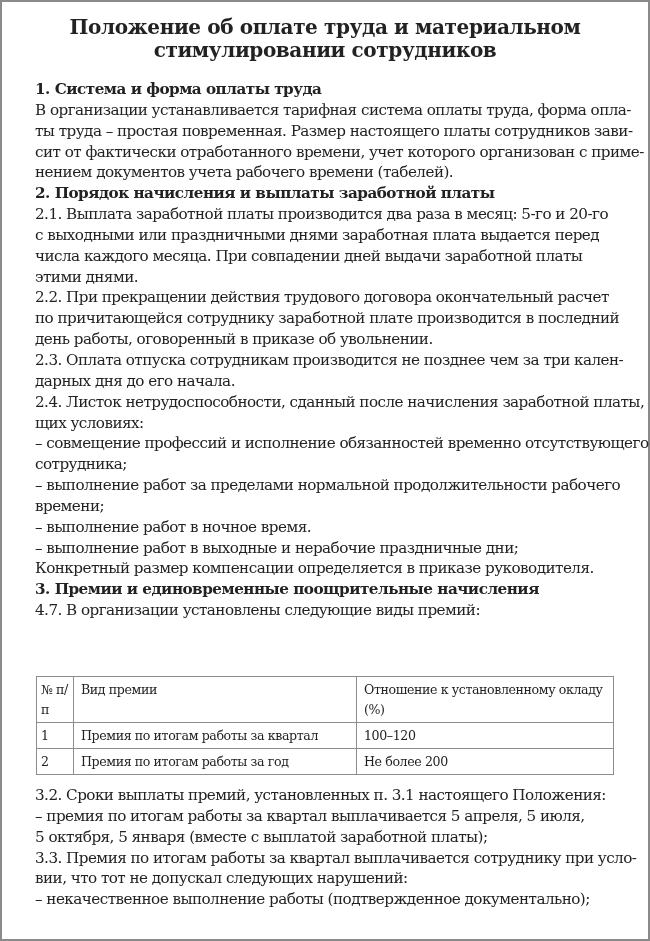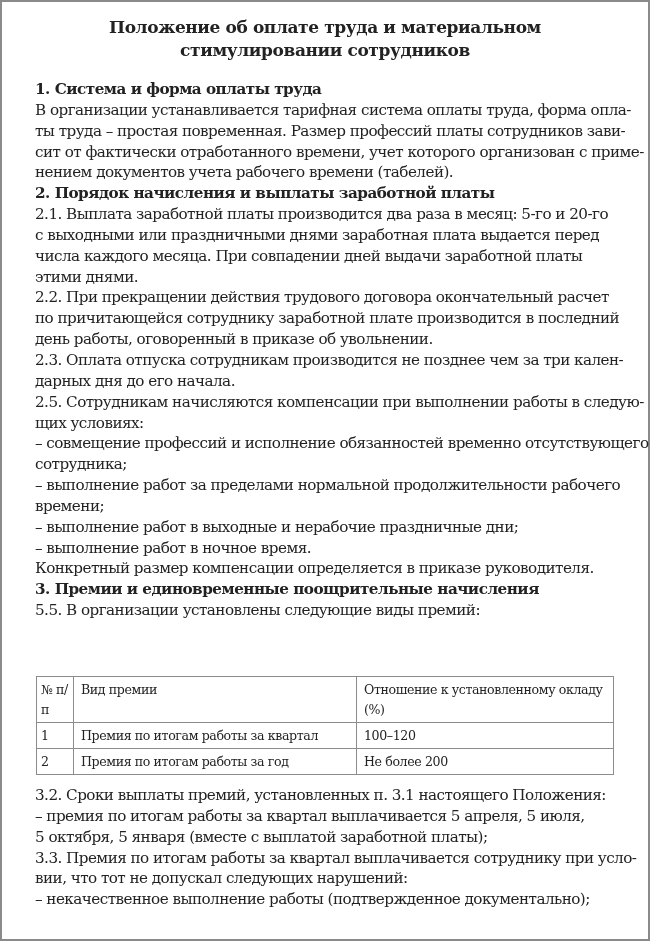--- a/index.html
+++ b/index.html
@@ -10,21 +10,21 @@
     width: 650px; height: 941px;
     border: 2px solid #8a8a8a;
     background: #ffffff;
     color: #222222;
     font-family: "DejaVu Serif", "Liberation Serif", serif;
   }
   .title {
     position: absolute; left: 0; right: 0; top: 14px;
     text-align: center;
     font-weight: bold;
-    font-size: 17px;
+    font-size: 20px;
     line-height: 23px;
     letter-spacing: -0.4px;
   }
   .body-block {
     position: absolute; left: 33px; width: 590px;
     font-size: 15.2px;
     line-height: 20.85px;
     letter-spacing: -0.55px;
     white-space: nowrap;
   }
@@ -53,44 +53,44 @@
 
 <div class="page">
   <div class="title">
     <div>Положение об оплате труда и материальном</div>
     <div>стимулировании сотрудников</div>
   </div>
 
   <div class="body-block" id="block1" style="top:77px;">
       <span class="line h">1. Система и форма оплаты труда</span>
       <span class="line">В организации устанавливается тарифная система оплаты труда, форма опла-</span>
-      <span class="line">ты труда – простая повременная. Размер профессий платы сотрудников зави-</span>
+      <span class="line">ты труда – простая повременная. Размер настоящего платы сотрудников зави-</span>
       <span class="line">сит от фактически отработанного времени, учет которого организован с приме-</span>
       <span class="line">нением документов учета рабочего времени (табелей).</span>
       <span class="line h">2. Порядок начисления и выплаты заработной платы</span>
       <span class="line">2.1. Выплата заработной платы производится два раза в месяц: 5-го и 20-го</span>
       <span class="line">с выходными или праздничными днями заработная плата выдается перед</span>
       <span class="line">числа каждого месяца. При совпадении дней выдачи заработной платы</span>
       <span class="line">этими днями.</span>
       <span class="line">2.2. При прекращении действия трудового договора окончательный расчет</span>
       <span class="line">по причитающейся сотруднику заработной плате производится в последний</span>
       <span class="line">день работы, оговоренный в приказе об увольнении.</span>
       <span class="line">2.3. Оплата отпуска сотрудникам производится не позднее чем за три кален-</span>
       <span class="line">дарных дня до его начала.</span>
-      <span class="line">2.5. Сотрудникам начисляются компенсации при выполнении работы в следую-</span>
+      <span class="line">2.4. Листок нетрудоспособности, сданный после начисления заработной платы,</span>
       <span class="line">щих условиях:</span>
       <span class="line">– совмещение профессий и исполнение обязанностей временно отсутствующего</span>
       <span class="line">сотрудника;</span>
       <span class="line">– выполнение работ за пределами нормальной продолжительности рабочего</span>
       <span class="line">времени;</span>
+      <span class="line">– выполнение работ в ночное время.</span>
       <span class="line">– выполнение работ в выходные и нерабочие праздничные дни;</span>
-      <span class="line">– выполнение работ в ночное время.</span>
       <span class="line">Конкретный размер компенсации определяется в приказе руководителя.</span>
       <span class="line h">3. Премии и единовременные поощрительные начисления</span>
-      <span class="line">5.5. В организации установлены следующие виды премий:</span>
+      <span class="line">4.7. В организации установлены следующие виды премий:</span>
     </div>
 
   <table class="bonus">
     <tbody>
         <tr>
       <td class="c1">№ п/п</td>
       <td class="c2">Вид премии</td>
       <td class="c3">Отношение к установленному окладу (%)</td>
     </tr>
     <tr>

